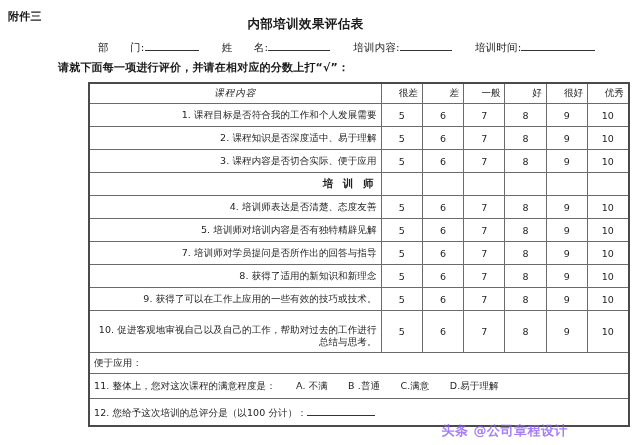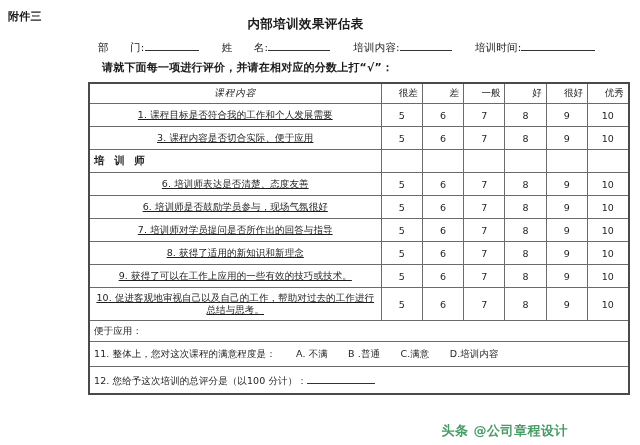--- a/index.html
+++ b/index.html
@@ -67,21 +67,20 @@
   .blank.b4 { width: 74px; }
 
   .instruction {
     position: absolute;
     left: 58px;
     top: 60px;
     font-size: 11px;
     font-weight: bold;
     letter-spacing: 0.2px;
     white-space: nowrap;
-    margin-left: 44px;
   }
 
   
   .eval-table-wrap {
     position: absolute;
     left: 88px;
     top: 82px;
     width: 540px;
   }
   table.eval {
@@ -109,39 +108,38 @@
     letter-spacing: 1px;
     font-style: italic;
   }
   th.hdr-score {
     text-align: right;
     font-weight: bold;
     font-size: 10px;
     height: 19px;
   }
   td.item {
-    text-align: center;
+    text-align: right;
     height: 22px;
     letter-spacing: 0.1px;
-    text-decoration: underline;
   }
   td.item.tight { height: 16px; }
   td.item.two-line {
     height: 30px;
     line-height: 1.25;
-    padding-top: 1px;
+    padding-top: 10px;
     padding-bottom: 1px;
   }
   td.score {
     text-align: center;
     height: 22px;
     font-size: 9.5px;
   }
   tr.section td.section-title {
-    text-align: left;
+    text-align: right;
     font-weight: bold;
     font-size: 10.5px;
     letter-spacing: 3px;
     height: 22px;
   }
   tr.section td.section-blank { height: 22px; }
 
   td.free {
     text-align: left;
     height: 20px;
@@ -159,21 +157,21 @@
     vertical-align: baseline;
   }
 
   
   .watermark {
     position: absolute;
     right: 8px;
     bottom: 5px;
     font-size: 13px;
     font-weight: bold;
-    color: #15803d;
+    color: #8b5cf6;
     opacity: 0.78;
     letter-spacing: 0.5px;
     white-space: nowrap;
     pointer-events: none;
   }
 </style>
 </head>
 <body>
 
 <div class="page">
@@ -220,48 +218,57 @@
           <tr>
             <td class="item">1. 课程目标是否符合我的工作和个人发展需要</td>
             <td class="score">5</td>
             <td class="score">6</td>
             <td class="score">7</td>
             <td class="score">8</td>
             <td class="score">9</td>
             <td class="score">10</td>
           </tr>
           <tr>
+            <td class="item">2. 课程知识是否深度适中、易于理解</td>
+            <td class="score">5</td>
+            <td class="score">6</td>
+            <td class="score">7</td>
+            <td class="score">8</td>
+            <td class="score">9</td>
+            <td class="score">10</td>
+          </tr>
+          <tr>
             <td class="item">3. 课程内容是否切合实际、便于应用</td>
             <td class="score">5</td>
             <td class="score">6</td>
             <td class="score">7</td>
             <td class="score">8</td>
             <td class="score">9</td>
             <td class="score">10</td>
           </tr>
           <tr class="section">
             <td class="section-title">培 训 师</td>
             <td class="section-blank"></td>
             <td class="section-blank"></td>
             <td class="section-blank"></td>
             <td class="section-blank"></td>
             <td class="section-blank"></td>
             <td class="section-blank"></td>
           </tr>
           <tr>
-            <td class="item">6. 培训师表达是否清楚、态度友善</td>
-            <td class="score">5</td>
-            <td class="score">6</td>
-            <td class="score">7</td>
-            <td class="score">8</td>
-            <td class="score">9</td>
-            <td class="score">10</td>
-          </tr>
-          <tr>
-            <td class="item">6. 培训师是否鼓励学员参与，现场气氛很好</td>
+            <td class="item">4. 培训师表达是否清楚、态度友善</td>
+            <td class="score">5</td>
+            <td class="score">6</td>
+            <td class="score">7</td>
+            <td class="score">8</td>
+            <td class="score">9</td>
+            <td class="score">10</td>
+          </tr>
+          <tr>
+            <td class="item">5. 培训师对培训内容是否有独特精辟见解</td>
             <td class="score">5</td>
             <td class="score">6</td>
             <td class="score">7</td>
             <td class="score">8</td>
             <td class="score">9</td>
             <td class="score">10</td>
           </tr>
           <tr>
             <td class="item">7. 培训师对学员提问是否所作出的回答与指导</td>
             <td class="score">5</td>
@@ -306,21 +313,21 @@
         <tr>
           <td class="free q11" colspan="7">
             <span>11. 整体上，您对这次课程的满意程度是：</span>
             <span class="opt-gap"></span>
             <span>A. 不满</span>
             <span class="opt-gap"></span>
             <span>B .普通</span>
             <span class="opt-gap"></span>
             <span>C.满意</span>
             <span class="opt-gap"></span>
-            <span>D.培训内容</span>
+            <span>D.易于理解</span>
           </td>
         </tr>
         <tr>
           <td class="free q12" colspan="7">
             <span>12. 您给予这次培训的总评分是（以100 分计）：</span><span class="score-blank"></span>
           </td>
         </tr>
       </tbody>
     </table>
   </div>

